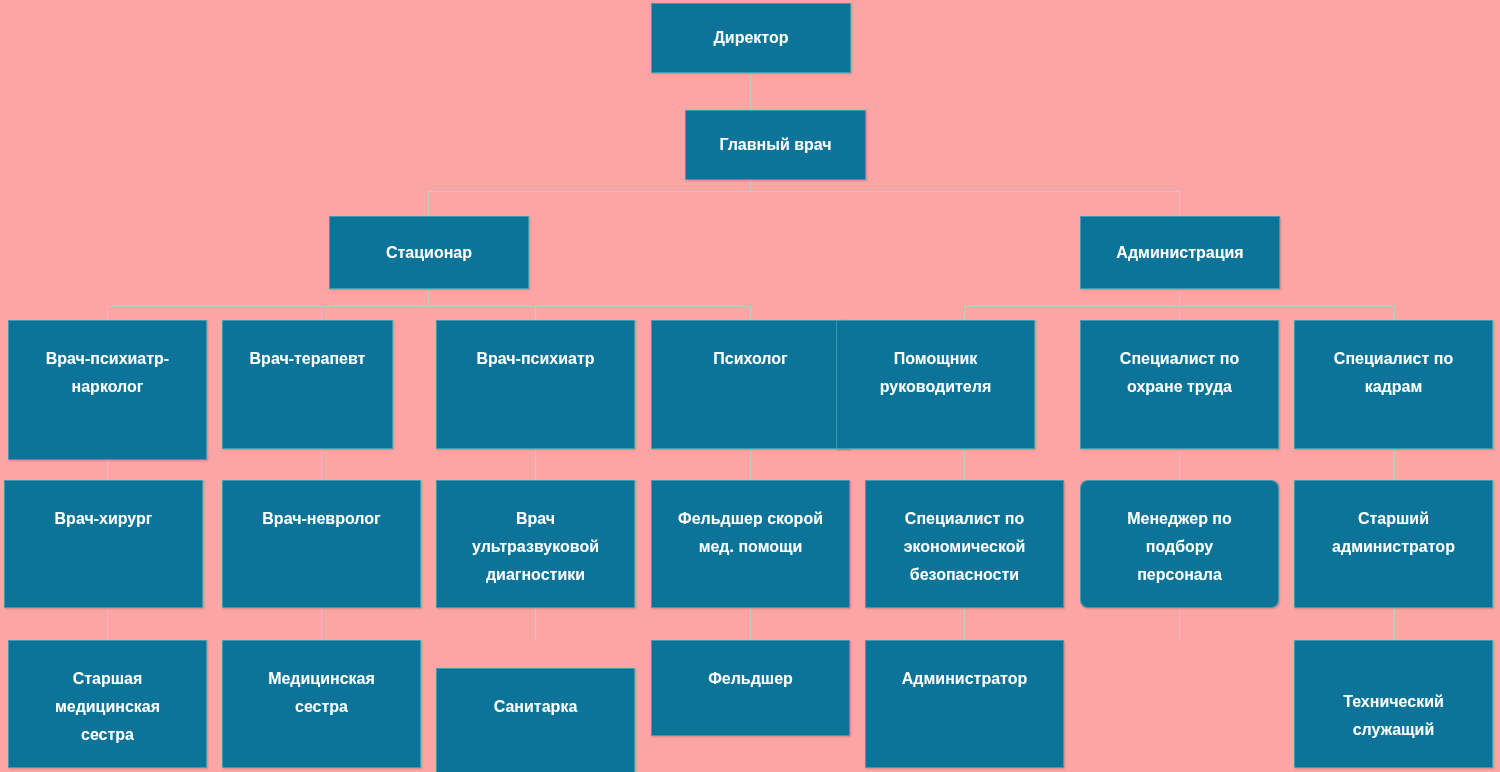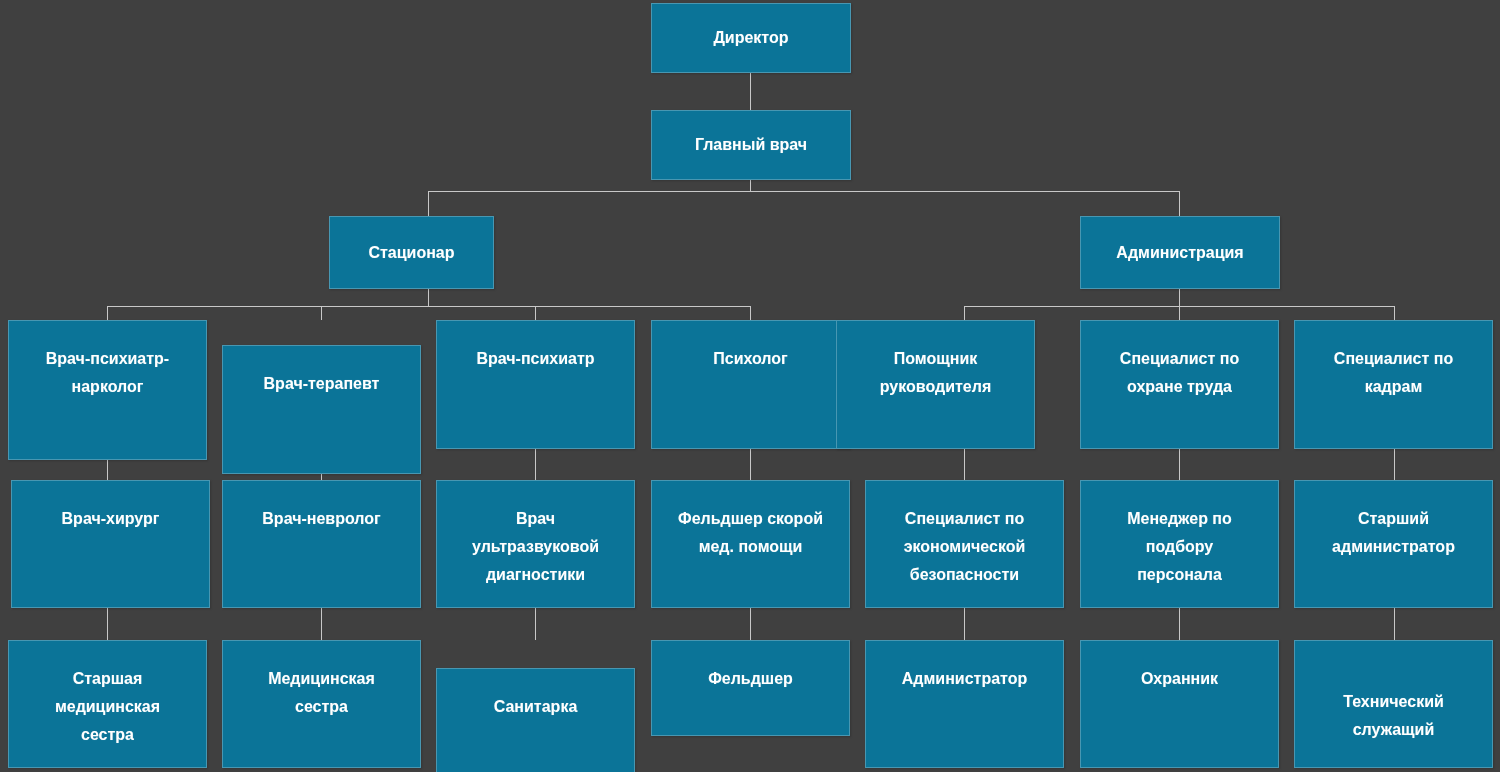--- a/index.html
+++ b/index.html
@@ -8,21 +8,21 @@
     padding: 0;
     background: #ffffff;
   }
   body {
     font-family: "Liberation Sans", sans-serif;
   }
   #chart-root {
     position: relative;
     width: 1500px;
     height: 772px;
-    background: #404040;
+    background: #fca5a5;
     overflow: hidden;
   }
   .node {
     position: absolute;
     background: #0b7498;
     color: #ffffff;
     font-weight: bold;
     font-size: 16px;
     line-height: 28px;
     text-align: center;
@@ -93,37 +93,37 @@
   <div class="conn v" style="left:535px; top:608px; height:32px;"></div>
   <div class="conn v" style="left:750px; top:608px; height:32px;"></div>
   <div class="conn v" style="left:964px; top:608px; height:32px;"></div>
   <div class="conn v" style="left:1179px; top:608px; height:32px;"></div>
   <div class="conn v" style="left:1394px; top:608px; height:32px;"></div>
 
   <div class="node mid" style="left:651px; top:3px; width:200px; height:70px;">
     <span class="node-label">Директор</span>
   </div>
 
-  <div class="node mid" style="left:651px; top:110px; width:200px; height:70px;">
+  <div class="node mid" style="left:685px; top:110px; width:181px; height:70px;">
     <span class="node-label">Главный врач</span>
   </div>
 
-  <div class="node mid" style="left:329px; top:216px; width:165px; height:73px;">
+  <div class="node mid" style="left:329px; top:216px; width:200px; height:73px;">
     <span class="node-label">Стационар</span>
   </div>
 
   <div class="node mid" style="left:1080px; top:216px; width:200px; height:73px;">
     <span class="node-label">Администрация</span>
   </div>
 
   <div class="node" style="left:8px; top:320px; width:199px; height:140px;">
     <span class="node-label">Врач-психиатр-
 нарколог</span>
   </div>
-  <div class="node" style="left:222px; top:320px; width:199px; height:129px;margin-top:25px;">
+  <div class="node" style="left:222px; top:320px; width:171px; height:129px;">
     <span class="node-label">Врач-терапевт</span>
   </div>
   <div class="node" style="left:436px; top:320px; width:199px; height:129px;">
     <span class="node-label">Врач-психиатр</span>
   </div>
   <div class="node" style="left:651px; top:320px; width:199px; height:129px;">
     <span class="node-label">Психолог</span>
   </div>
   <div class="node" style="left:836px; top:320px; width:199px; height:129px;">
     <span class="node-label">Помощник
@@ -131,41 +131,41 @@
   </div>
   <div class="node" style="left:1080px; top:320px; width:199px; height:129px;">
     <span class="node-label">Специалист по
 охране труда</span>
   </div>
   <div class="node" style="left:1294px; top:320px; width:199px; height:129px;">
     <span class="node-label">Специалист по
 кадрам</span>
   </div>
 
-  <div class="node" style="left:11px; top:480px; width:199px; height:128px;">
+  <div class="node" style="left:4px; top:480px; width:199px; height:128px;">
     <span class="node-label">Врач-хирург</span>
   </div>
   <div class="node" style="left:436px; top:480px; width:199px; height:128px;">
     <span class="node-label">Врач
 ультразвуковой
 диагностики</span>
   </div>
   <div class="node" style="left:222px; top:480px; width:199px; height:128px;">
     <span class="node-label">Врач-невролог</span>
   </div>
   <div class="node" style="left:651px; top:480px; width:199px; height:128px;">
     <span class="node-label">Фельдшер скорой
 мед. помощи</span>
   </div>
   <div class="node" style="left:865px; top:480px; width:199px; height:128px;">
     <span class="node-label">Специалист по
 экономической
 безопасности</span>
   </div>
-  <div class="node" style="left:1080px; top:480px; width:199px; height:128px;">
+  <div class="node" style="left:1080px; top:480px; width:199px; height:128px;border-radius:8px;">
     <span class="node-label">Менеджер по
 подбору
 персонала</span>
   </div>
   <div class="node" style="left:1294px; top:480px; width:199px; height:128px;">
     <span class="node-label">Старший
 администратор</span>
   </div>
 
   <div class="node" style="left:8px; top:640px; width:199px; height:128px;">
@@ -179,21 +179,18 @@
   </div>
   <div class="node" style="left:436px; top:640px; width:199px; height:128px;margin-top:28px;">
     <span class="node-label">Санитарка</span>
   </div>
   <div class="node" style="left:651px; top:640px; width:199px; height:96px;">
     <span class="node-label">Фельдшер</span>
   </div>
   <div class="node" style="left:865px; top:640px; width:199px; height:128px;">
     <span class="node-label">Администратор</span>
   </div>
-  <div class="node" style="left:1080px; top:640px; width:199px; height:128px;">
-    <span class="node-label">Охранник</span>
-  </div>
   <div class="node" style="left:1294px; top:640px; width:199px; height:128px;align-items:center;">
     <span class="node-label">Технический
 служащий</span>
   </div>
 
 </div>
 
 </body></html>

